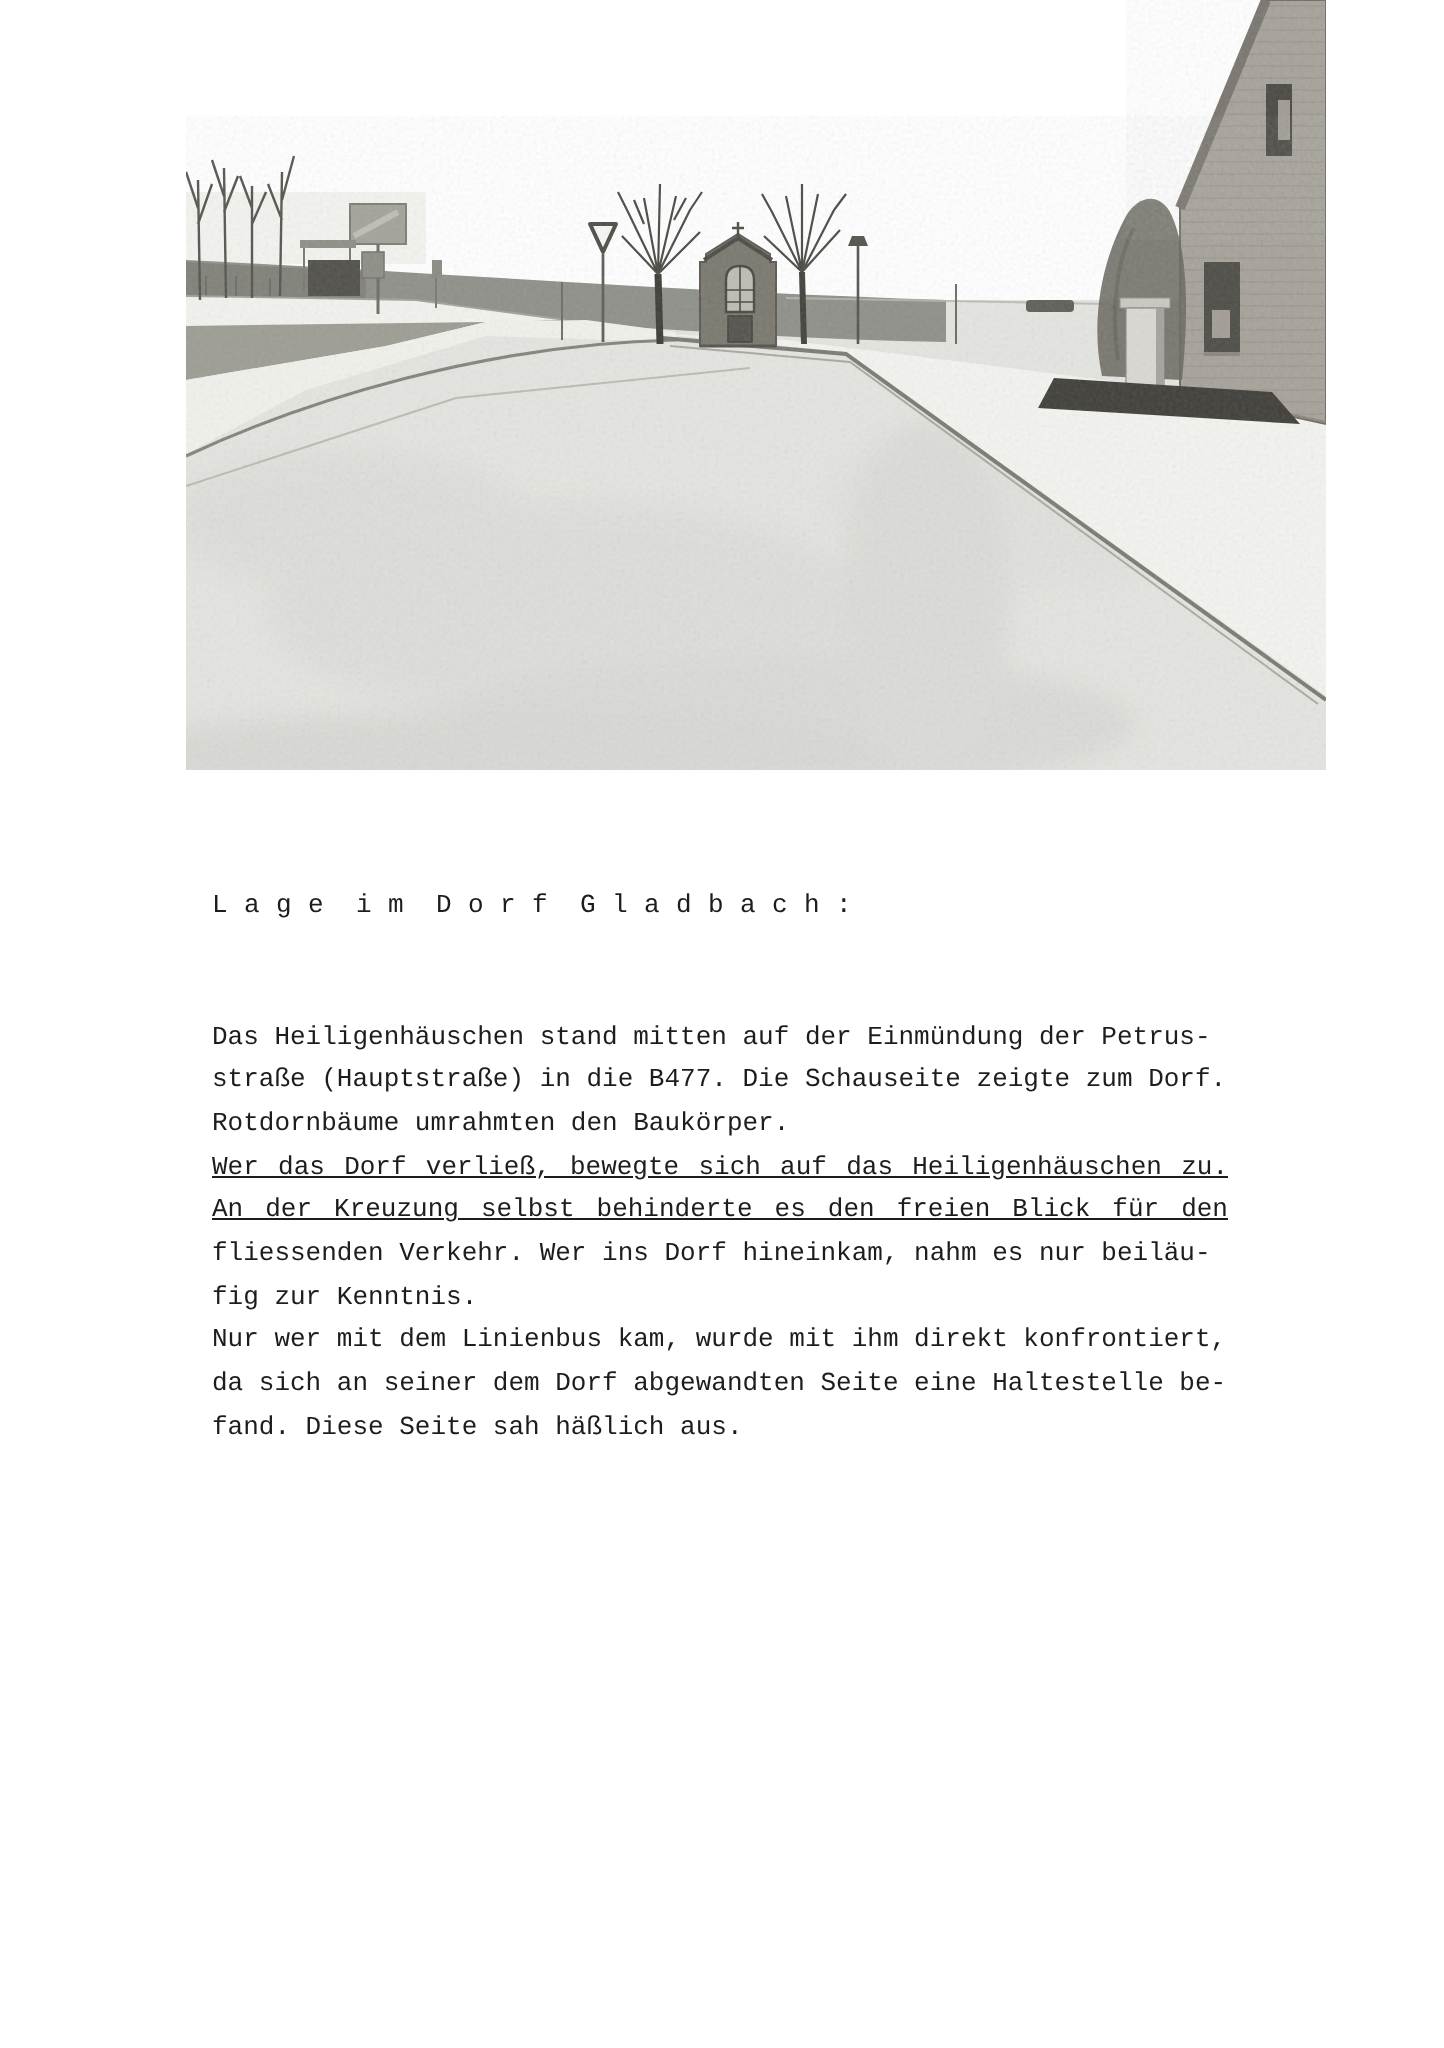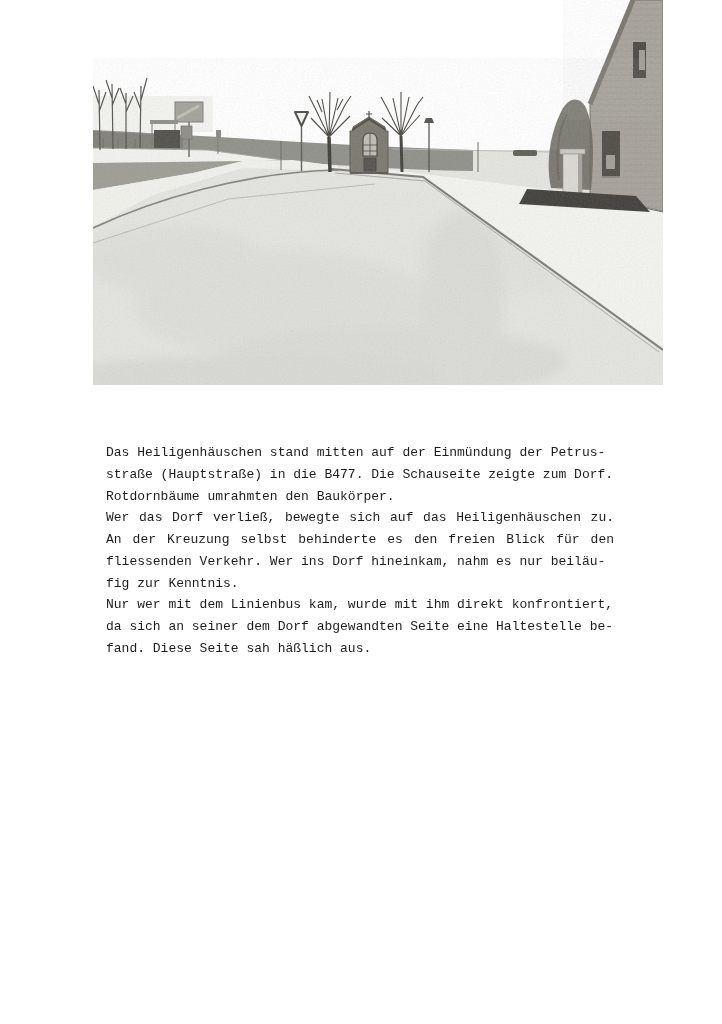--- a/index.html
+++ b/index.html
@@ -25,20 +25,21 @@
     color:#1d1d1d;
     font-size:13px;
     line-height:21.7px;
     white-space:pre;
   }
   .tline{height:21.7px;white-space:pre;}
   .tline.just{
     white-space:normal;
     text-align:justify;
     text-align-last:justify;
+    text-decoration:underline;
   }
   .heading{letter-spacing:0.2px;}
 </style>
 </head>
 <body>
 
 <div class="page">
 
   <div class="photo" role="img" aria-label="Grainy black-and-white photograph of a road junction: a small wayside chapel (Heiligenhäuschen) stands between two pollarded trees at the mouth of the junction, with a yield sign, a direction sign and a shelter with a parked vehicle on the left, bare trees and a hedgerow behind, a curving kerb in the left foreground, a wide asphalt road, and on the right a brick gable house with a gate pillar, shrub and dark flower bed beside the pavement.">
     <svg viewBox="0 0 570 385" xmlns="http://www.w3.org/2000/svg">
@@ -173,16 +174,17 @@
       </g>
 
       <g>
         <rect x="0" y="58" width="570" height="327" filter="url(#grain)" opacity="0.13"></rect>
         <rect x="470" y="0" width="100" height="120" filter="url(#grain)" opacity="0.13"></rect>
       </g>
     </svg>
   </div>
 
   <div class="textblock">
+    <div class="tline heading">L a g e  i m  D o r f  G l a d b a c h :</div>
     <div id="body-text"><div class="tline">Das Heiligenhäuschen stand mitten auf der Einmündung der Petrus-</div><div class="tline">straße (Hauptstraße) in die B477. Die Schauseite zeigte zum Dorf.</div><div class="tline">Rotdornbäume umrahmten den Baukörper.</div><div class="tline just">Wer das Dorf verließ, bewegte sich auf das Heiligenhäuschen zu.</div><div class="tline just">An der Kreuzung selbst behinderte es den freien Blick für den</div><div class="tline">fliessenden Verkehr. Wer ins Dorf hineinkam, nahm es nur beiläu-</div><div class="tline">fig zur Kenntnis.</div><div class="tline">Nur wer mit dem Linienbus kam, wurde mit ihm direkt konfrontiert,</div><div class="tline">da sich an seiner dem Dorf abgewandten Seite eine Haltestelle be-</div><div class="tline">fand. Diese Seite sah häßlich aus.</div></div>
   </div>
 
 </div>
 
 </body></html>

